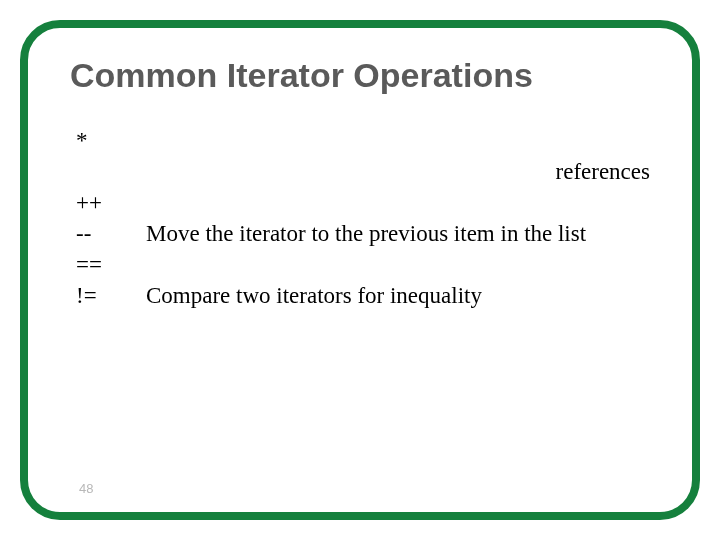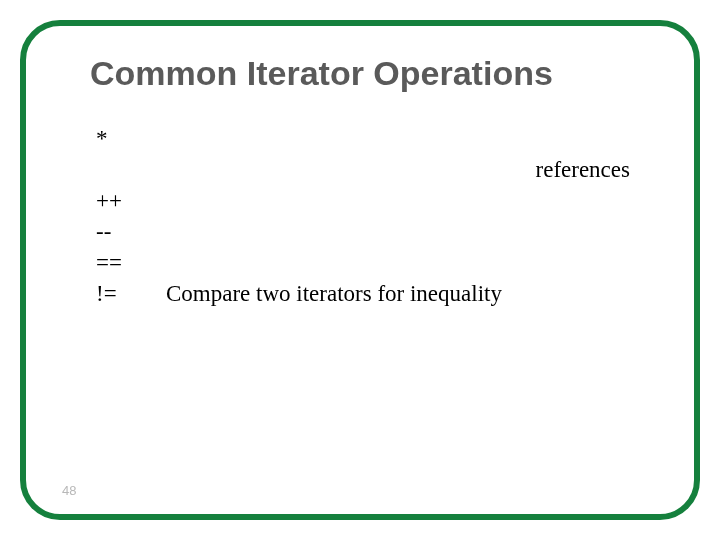--- a/index.html
+++ b/index.html
@@ -8,23 +8,23 @@
       height: 540px;
       background: #ffffff;
       display: flex;
       align-items: center;
       justify-content: center;
       font-family: Arial, sans-serif;
     }
     .slide-frame {
       width: 680px;
       height: 500px;
-      border: 6px solid #15803d;
+      border: 8px solid #15803d;
       border-radius: 40px;
-      padding: 28px 64px;
+      padding: 28px 42px;
       position: relative;
     }
     .slide-title {
       font-size: 34px;
       font-weight: bold;
       color: #5a5a5a;
       margin-bottom: 30px;
       font-family: Arial, sans-serif;
     }
     .content {
@@ -45,21 +45,21 @@
     .op-desc {
       flex: 1;
     }
     .indent-row {
       padding-left: 32px;
       text-align: right;
     }
     .page-num {
       position: absolute;
       bottom: 16px;
-      left: 36px;
+      left: 51px;
       font-size: 13px;
       color: #b8b8b8;
       font-family: Arial, sans-serif;
     }
   </style>
 </head>
 <body>
 
 <div class="slide-frame">
   <h1 class="slide-title">Common Iterator Operations</h1>
@@ -67,20 +67,21 @@
   <div class="content">
     <div class="op-row">
       <span class="op-symbol">*</span>
     </div>
     <div class="indent-row">references</div>
     <div class="op-row">
       <span class="op-symbol">++</span>
     </div>
     <div class="op-row">
       <span class="op-symbol">--</span>
+      <span class="op-desc">Move the iterator to the previous item in the list</span>
     </div>
     <div class="op-row">
       <span class="op-symbol">==</span>
     </div>
     <div class="op-row">
       <span class="op-symbol">!=</span>
       <span class="op-desc">Compare two iterators for inequality</span>
     </div>
   </div>
 

